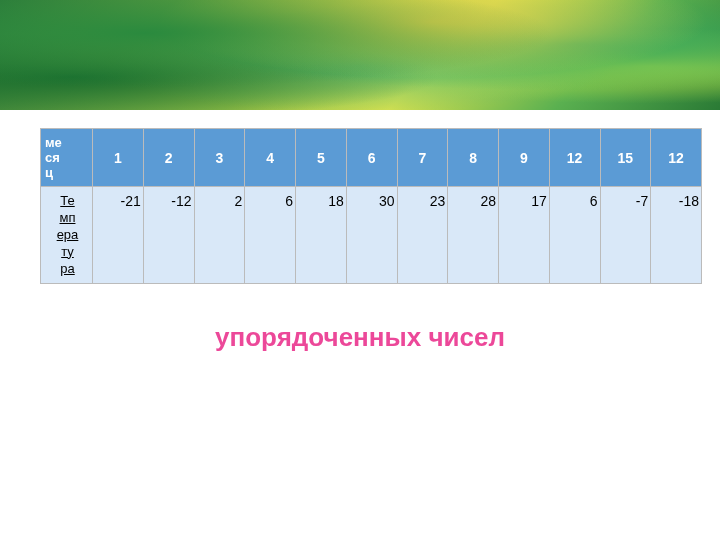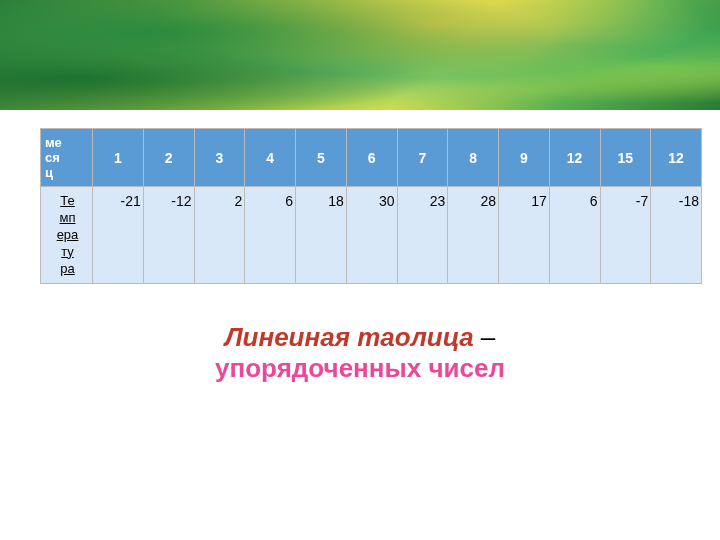--- a/index.html
+++ b/index.html
@@ -149,17 +149,14 @@
         <td>17</td>
         <td>6</td>
         <td>-7</td>
         <td>-18</td>
       </tr>
     </tbody>
   </table>
 </div>
 
 <div class="bottom-text">
-  <div>
-    <span class="italic-part">Линеиная  таолица</span><span class="normal-part"> –</span>
-  </div>
   <div class="third-line">упорядоченных  чисел</div>
 </div>
 
 </body></html>

